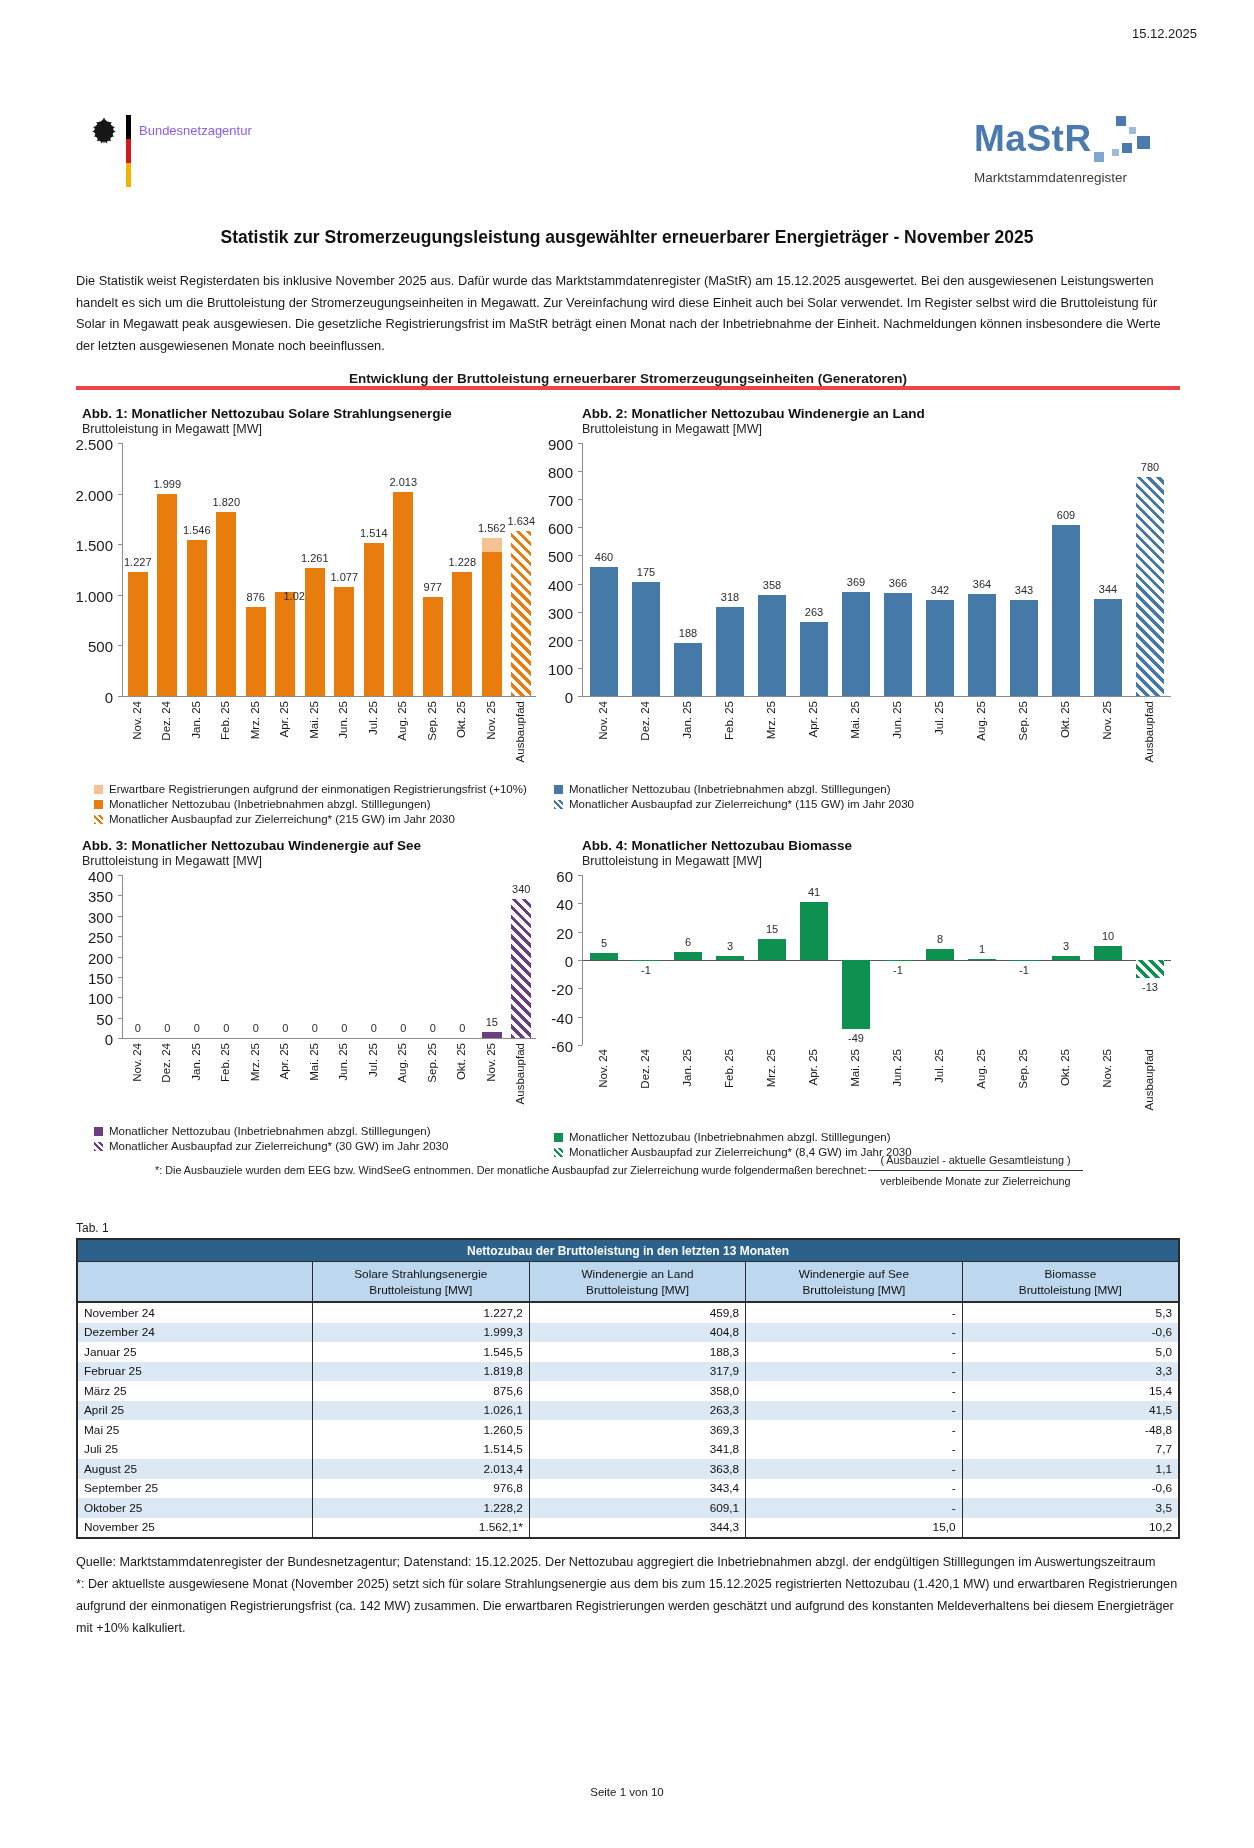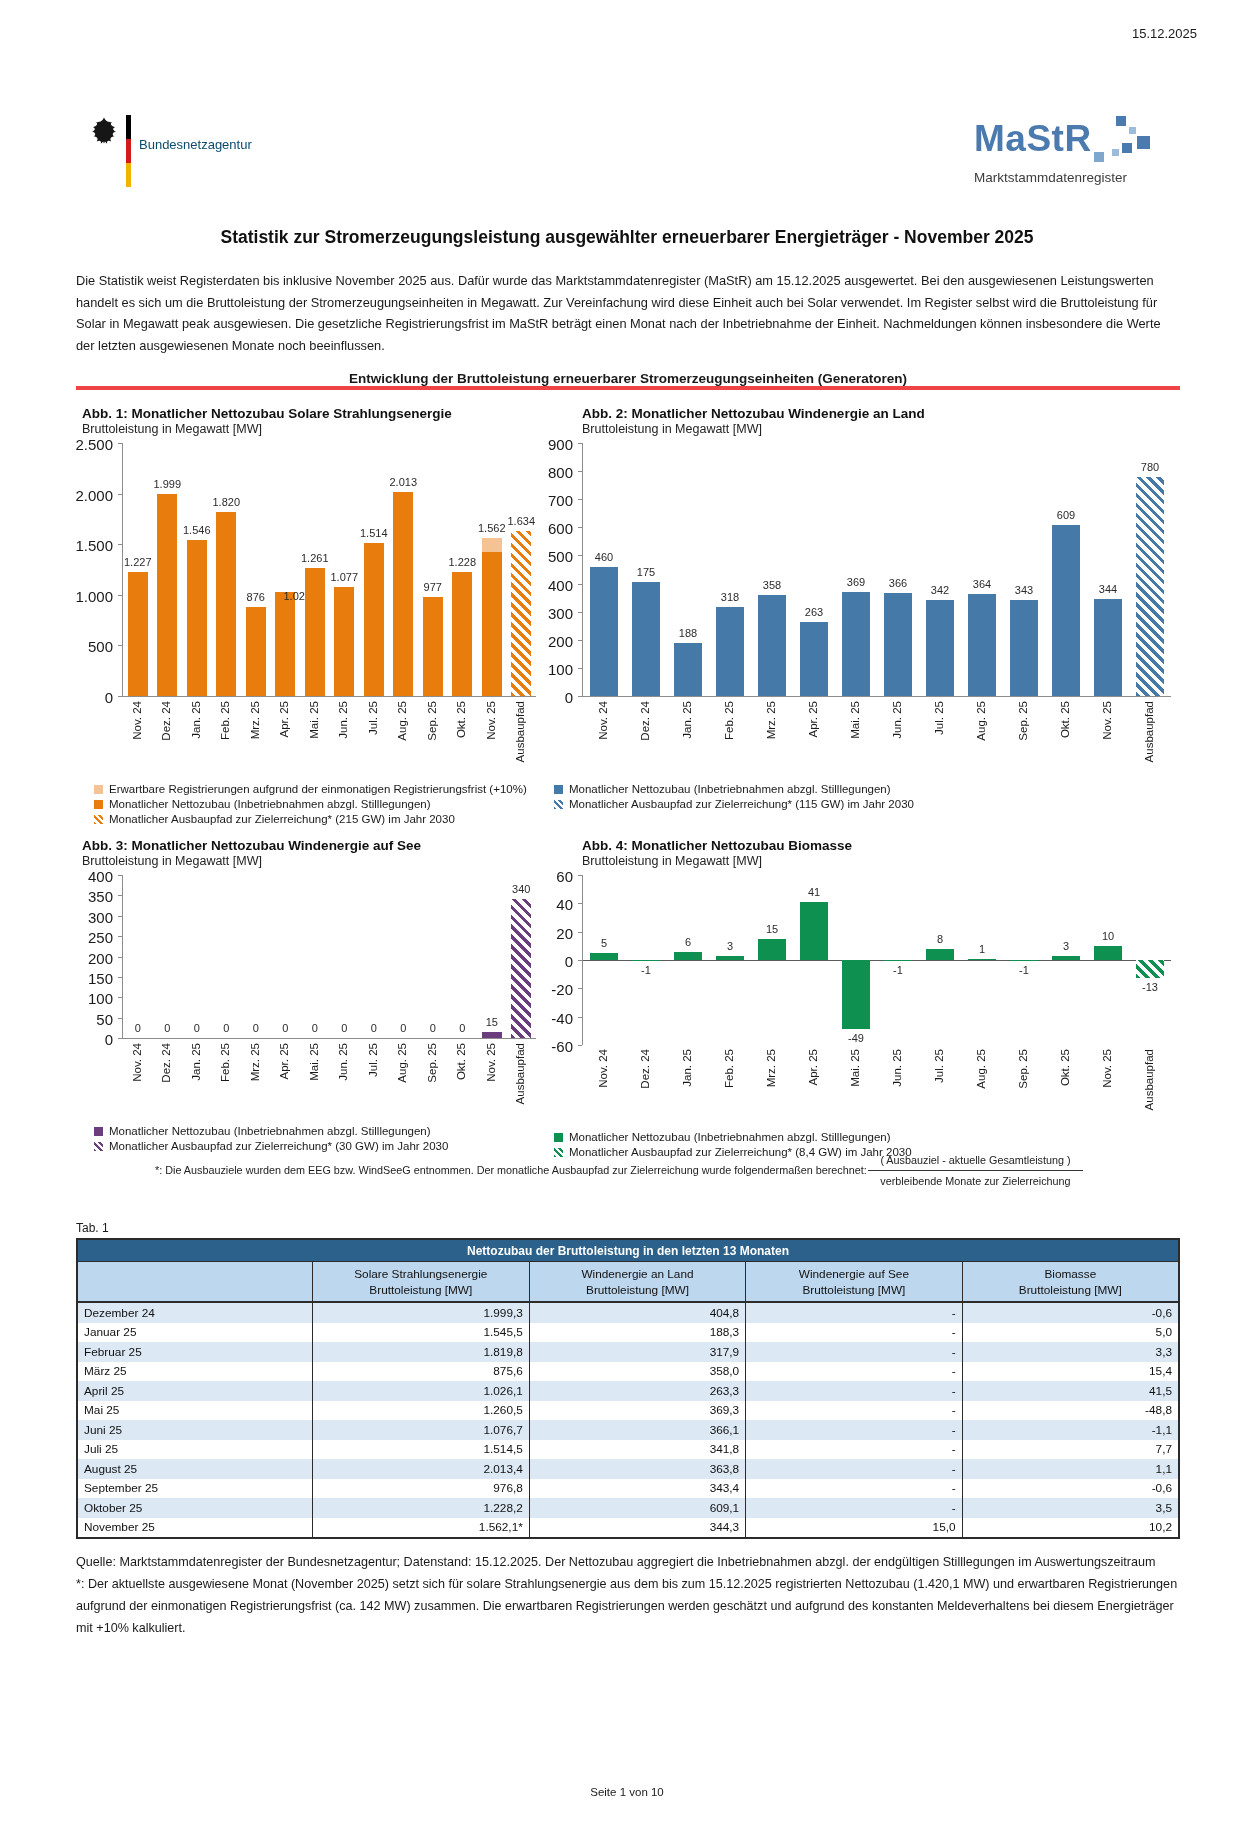--- a/index.html
+++ b/index.html
@@ -5,21 +5,21 @@
   html,body{margin:0;padding:0;background:#e8e8e8;}
   .page{position:relative;width:1254px;height:1848px;background:#ffffff;margin:0 auto;
         font-family:"Liberation Sans",sans-serif;color:#1a1a1a;overflow:hidden;}
 
   .date{position:absolute;top:26px;right:57px;font-size:13px;color:#1a1a1a;}
 
   
   .bnetza{position:absolute;top:115px;left:88px;display:flex;align-items:flex-start;}
   .flag{width:5px;height:72px;margin:0 8px 0 6px;
         background:linear-gradient(to bottom,#000 0 34%,#d21a1a 34% 67%,#f0b400 67% 100%);}
-  .bnetza-text{font-size:13px;color:#0c4a6e;margin-top:22px;}
+  .bnetza-text{font-size:13px;color:#8b5cf6;margin-top:8px;}
   .mastr{position:absolute;top:116px;right:80px;width:200px;}
   .mastr-row{position:relative;height:52px;}
   .mastr-word{position:absolute;left:0;top:2px;font-size:37px;font-weight:bold;color:#4b7bae;letter-spacing:0.5px;}
   .pix{position:absolute;}
   .mastr-sub{font-size:13.5px;color:#3c3c3c;margin-top:2px;}
 
   .title{position:absolute;top:227px;left:0;width:100%;text-align:center;
          font-size:17.5px;font-weight:bold;color:#111;}
   .intro{position:absolute;top:270px;left:76px;width:1104px;font-size:12.8px;line-height:21.5px;color:#1a1a1a;}
   .section-title{position:absolute;top:371px;left:76px;width:1104px;text-align:center;
@@ -698,20 +698,27 @@
             <div>Windenergie auf See</div>
             <div>Bruttoleistung [MW]</div>
           </th>
           <th style="width: 217px;">
             <div>Biomasse</div>
             <div>Bruttoleistung [MW]</div>
           </th>
         </tr>
     </thead>
     <tbody id="tbody">
+        <tr>
+          <td>November 24</td>
+          <td class="num">1.227,2</td>
+          <td class="num">459,8</td>
+          <td class="num">-</td>
+          <td class="num">5,3</td>
+        </tr>
         <tr class="alt">
           <td>Dezember 24</td>
           <td class="num">1.999,3</td>
           <td class="num">404,8</td>
           <td class="num">-</td>
           <td class="num">-0,6</td>
         </tr>
         <tr>
           <td>Januar 25</td>
           <td class="num">1.545,5</td>
@@ -739,27 +746,20 @@
           <td class="num">263,3</td>
           <td class="num">-</td>
           <td class="num">41,5</td>
         </tr>
         <tr>
           <td>Mai 25</td>
           <td class="num">1.260,5</td>
           <td class="num">369,3</td>
           <td class="num">-</td>
           <td class="num">-48,8</td>
-        </tr>
-        <tr class="alt">
-          <td>Juni 25</td>
-          <td class="num">1.076,7</td>
-          <td class="num">366,1</td>
-          <td class="num">-</td>
-          <td class="num">-1,1</td>
         </tr>
         <tr>
           <td>Juli 25</td>
           <td class="num">1.514,5</td>
           <td class="num">341,8</td>
           <td class="num">-</td>
           <td class="num">7,7</td>
         </tr>
         <tr class="alt">
           <td>August 25</td>

